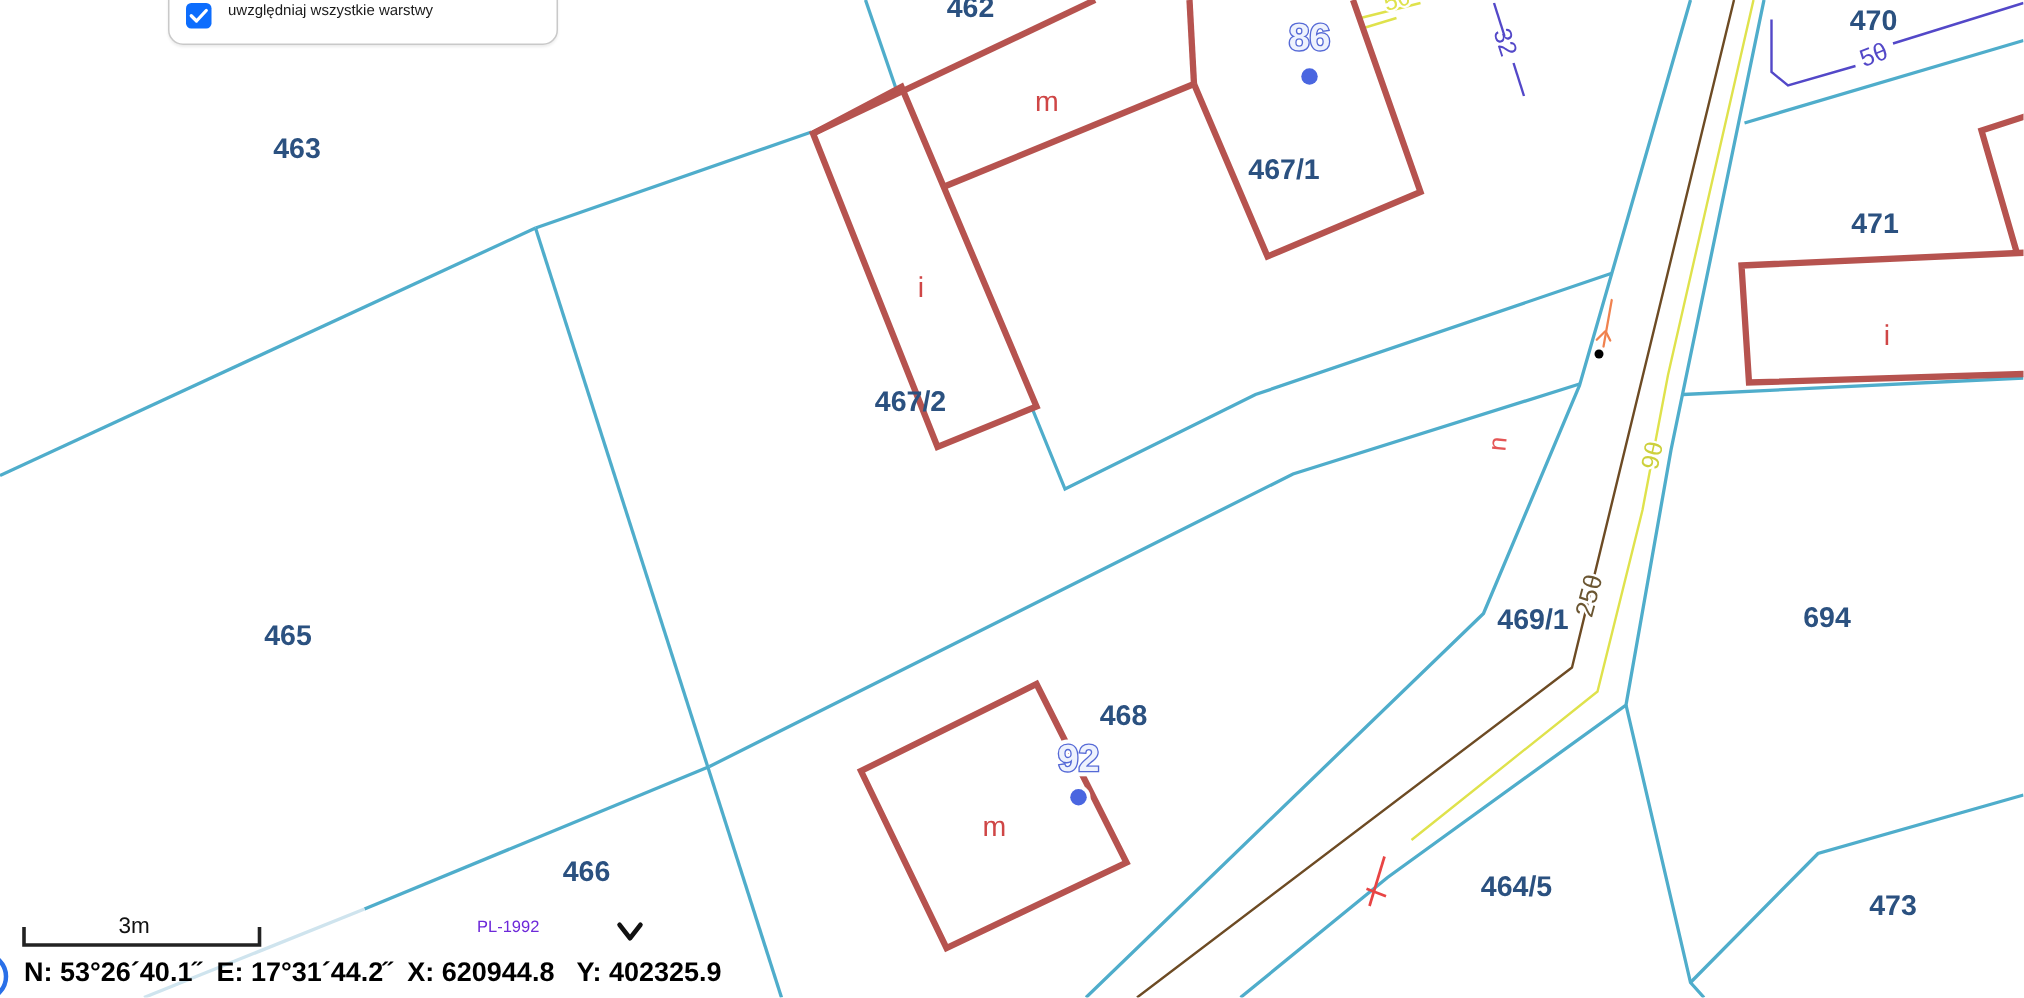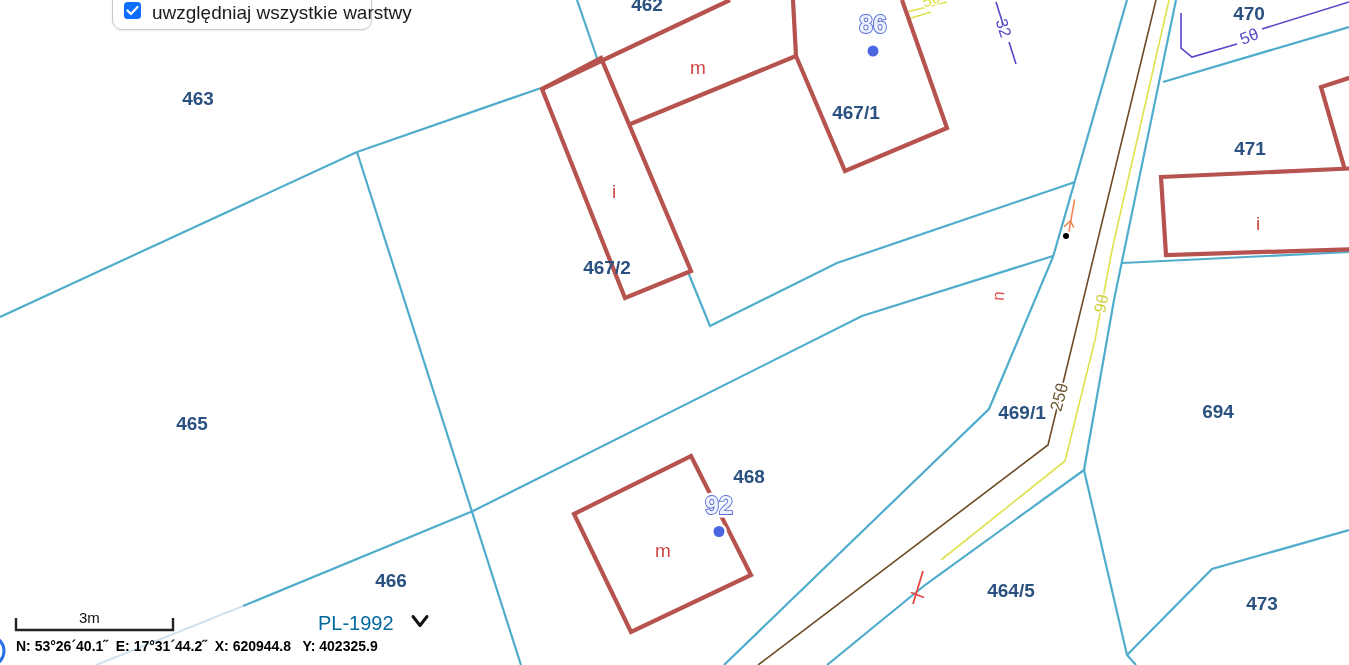--- a/index.html
+++ b/index.html
@@ -5,24 +5,24 @@
   html,body{margin:0;padding:0;}
   body{width:1349px;height:665px;overflow:hidden;background:#ffffff;
        font-family:"Liberation Sans", sans-serif;}
   #map{position:absolute;left:0;top:0;}
   .panel{position:absolute;left:112px;top:-10px;width:258px;height:38px;
      background:#fff;border:1px solid #c9c9c9;border-radius:10px;
      box-shadow:0 1px 2px rgba(0,0,0,0.08);padding:0;z-index:30;}
   .cb{position:absolute;left:11px;top:10.5px;width:17px;height:17px;background:#0d6dfd;
       border-radius:3.5px;}
   .cb svg{position:absolute;left:0;top:0;}
-  .cbtext{position:absolute;left:39px;top:10.5px;font-size:19px;color:#1b1b1b;white-space:nowrap;}
-  .coords{position:absolute;left:16px;top:638px;font-size:14px;font-weight:bold;color:#000;
+  .cbtext{position:absolute;left:39px;top:10.5px;font-size:10px;color:#1b1b1b;white-space:nowrap;}
+  .coords{position:absolute;left:16px;top:638px;font-size:18px;font-weight:bold;color:#000;
       white-space:nowrap;z-index:30;letter-spacing:0px;}
-  .plbar{position:absolute;left:318px;top:612px;font-size:20px;color:#0369a1;z-index:30;}
+  .plbar{position:absolute;left:318px;top:612px;font-size:11px;color:#6d28d9;z-index:30;}
   .tenm{position:absolute;left:79px;top:609px;font-size:15px;color:#111;z-index:30;}
 </style>
 </head>
 <body>
 <svg id="map" width="1349" height="665" viewBox="0 0 1349 665">
 
   <polyline points="0,317 357,152" fill="none" stroke="#4fadcb" stroke-width="2.2"></polyline>
 
   <polyline points="577,0 598,61" fill="none" stroke="#4fadcb" stroke-width="2.2"></polyline>
 

